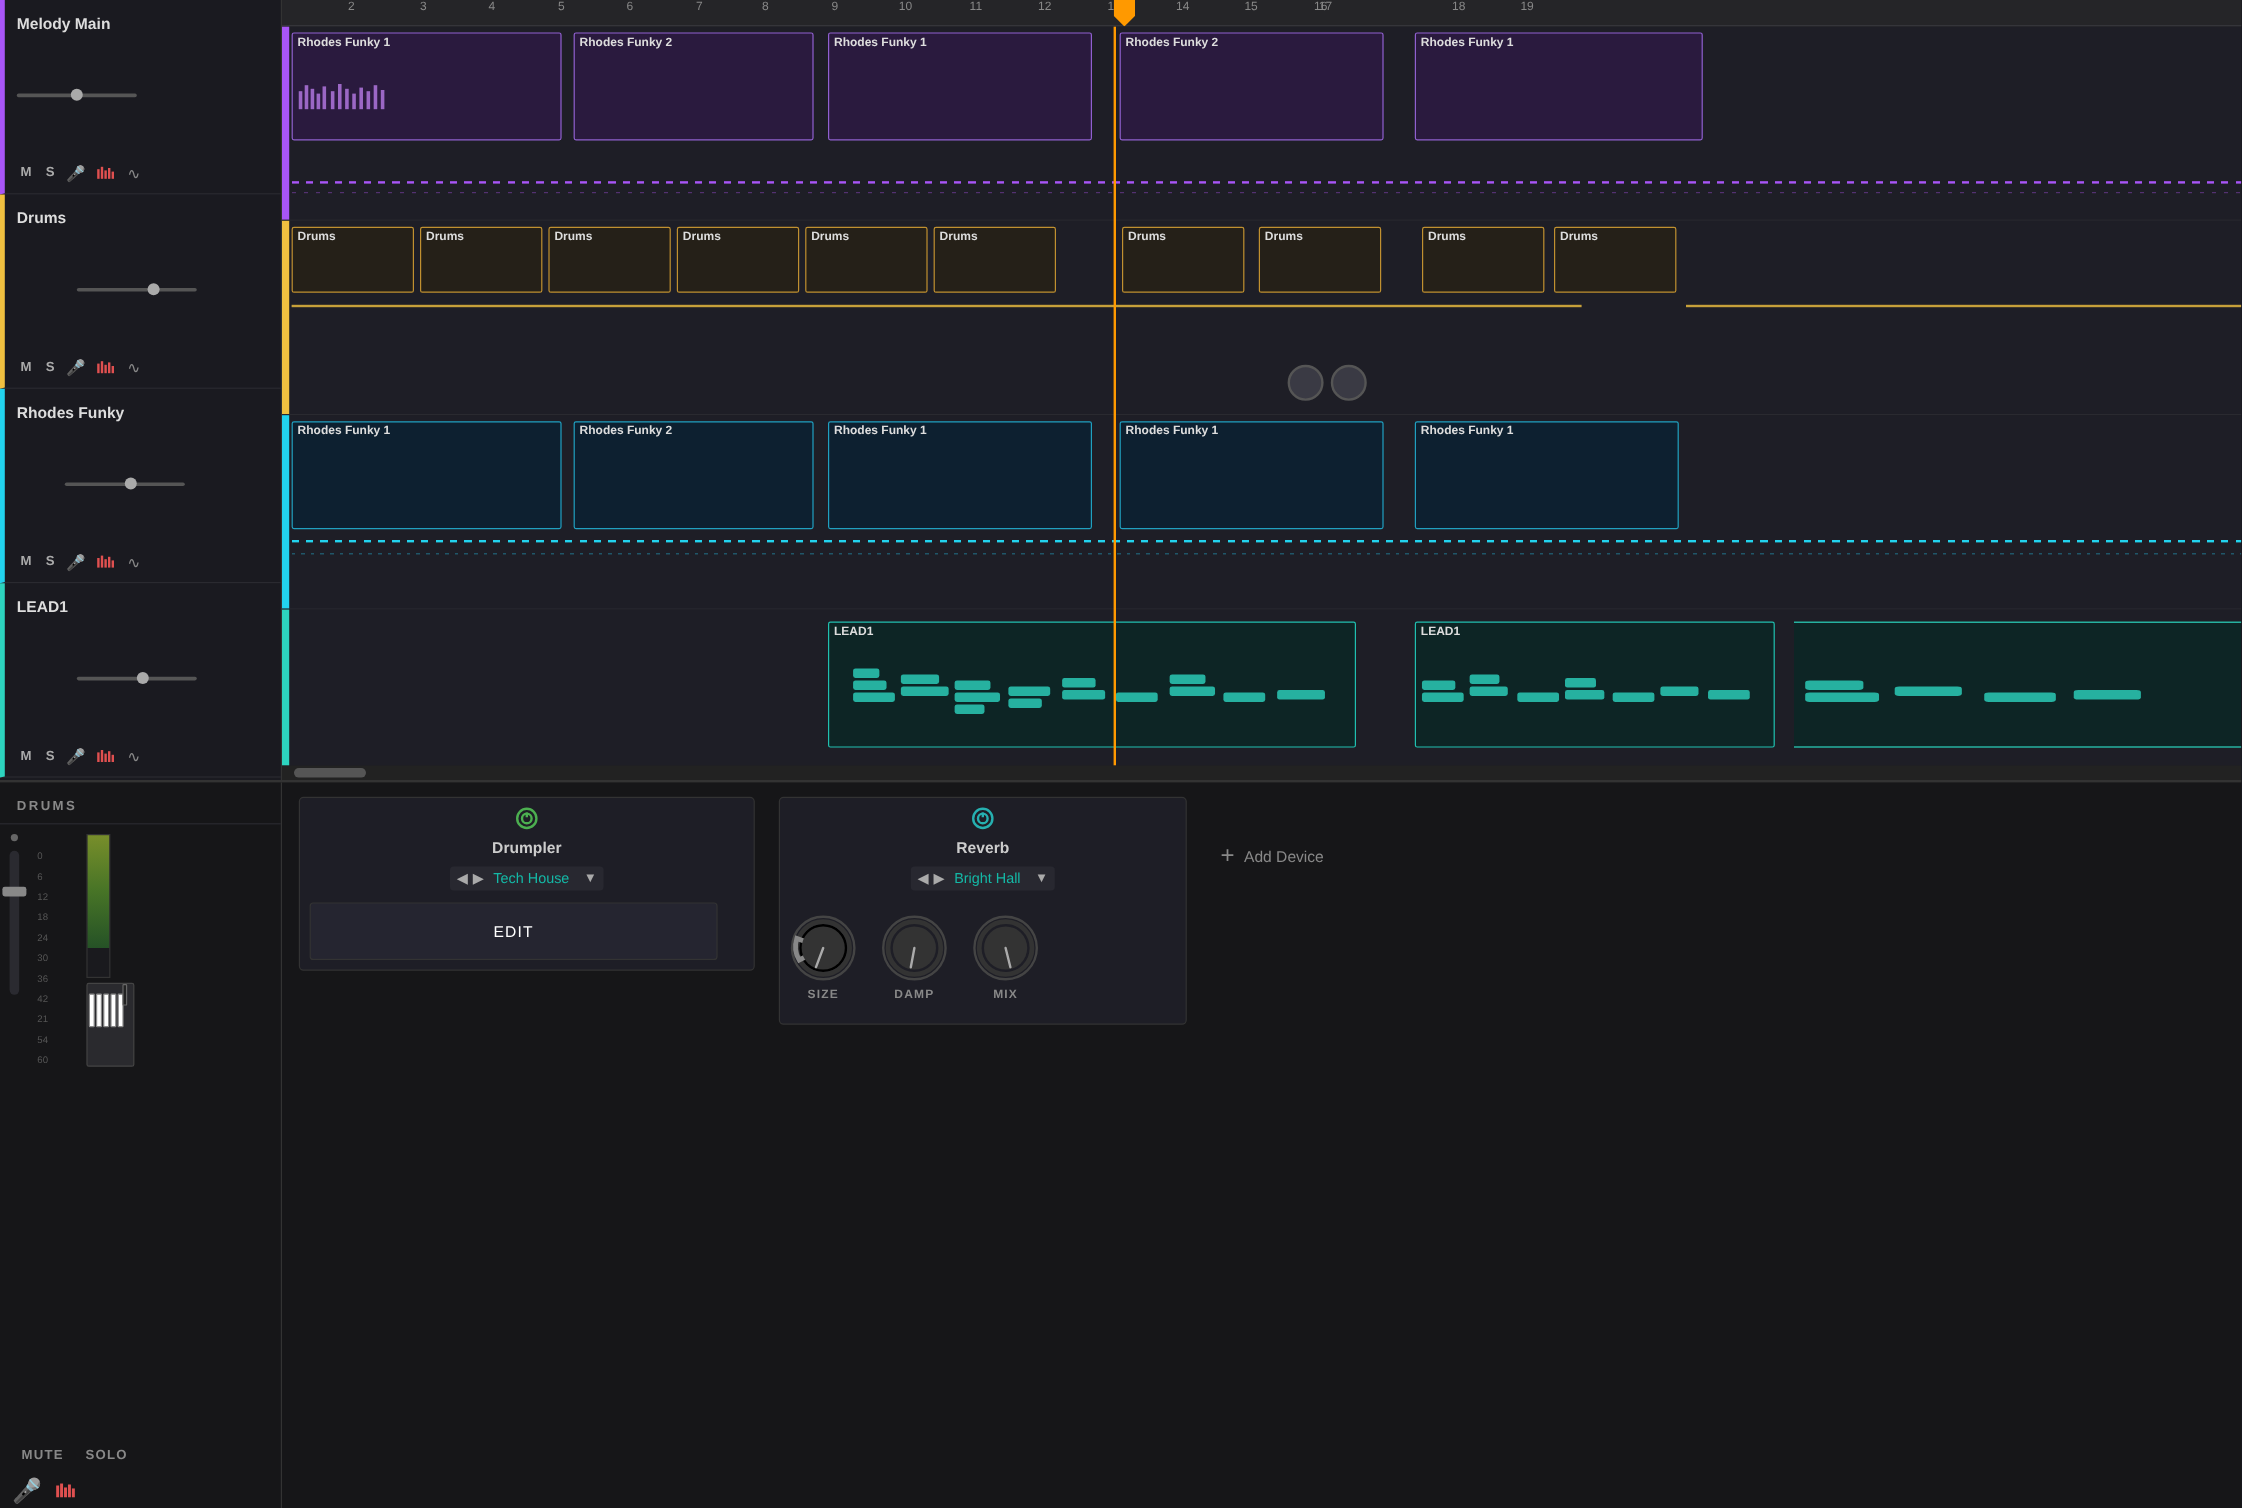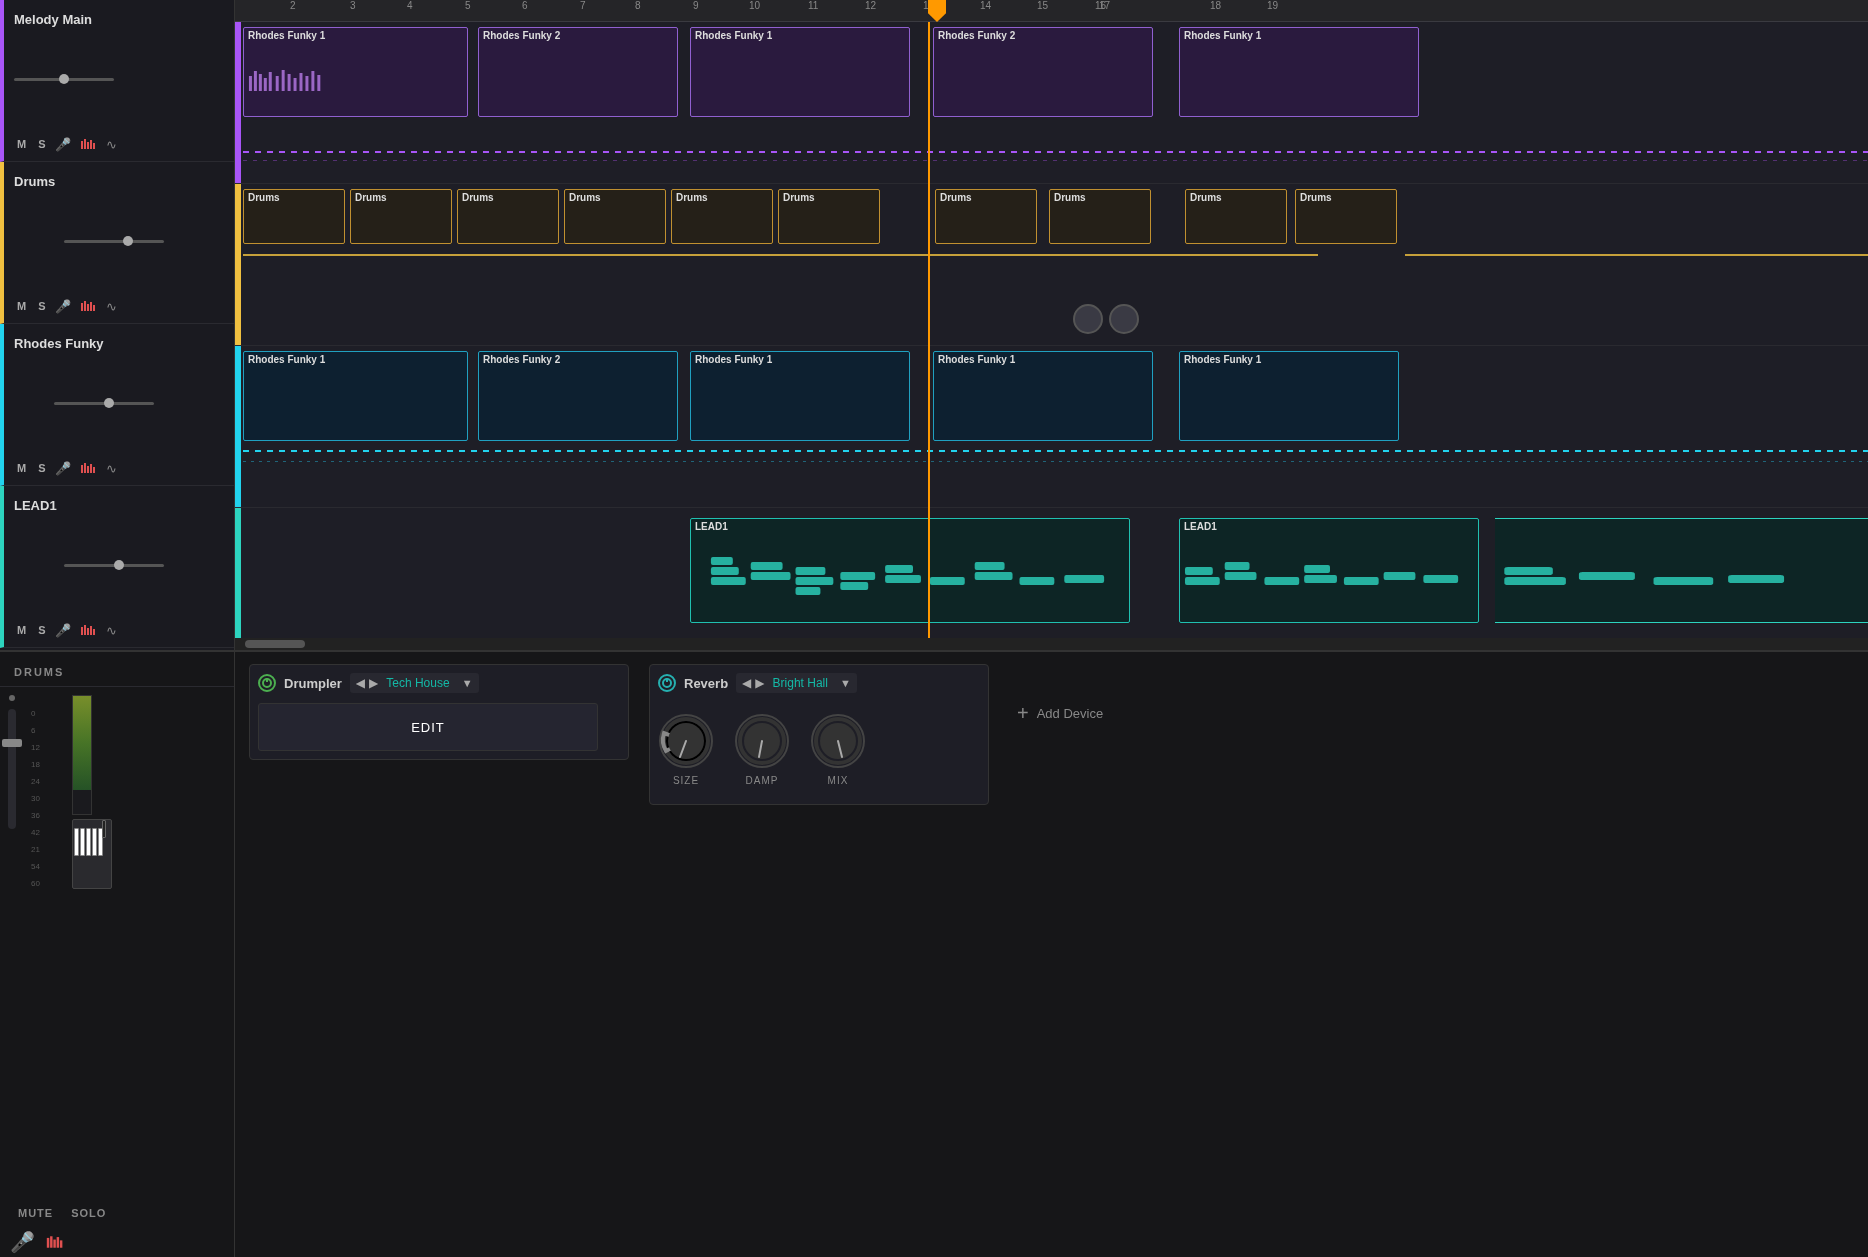--- a/index.html
+++ b/index.html
@@ -326,20 +326,21 @@
       border-radius: 4px;
       padding: 8px;
       min-width: 380px;
     }
 
     .device-header {
       display: flex;
       align-items: center;
       gap: 8px;
       margin-bottom: 10px;
+      flex-direction: column;
     }
 
     .power-btn {
       width: 18px;
       height: 18px;
       border-radius: 50%;
       border: 2px solid #4a9;
       display: flex;
       align-items: center;
       justify-content: center;
@@ -411,21 +412,21 @@
       display: flex;
       flex-direction: column;
       align-items: center;
       gap: 6px;
     }
 
     .knob-label {
       color: #888;
       font-size: 10px;
       letter-spacing: 1px;
-      font-weight: normal;
+      font-weight: bold;
       text-align: right;
     }
 
     .add-device-btn {
       display: flex;
       align-items: center;
       gap: 8px;
       color: #888;
       font-size: 13px;
       cursor: pointer;

